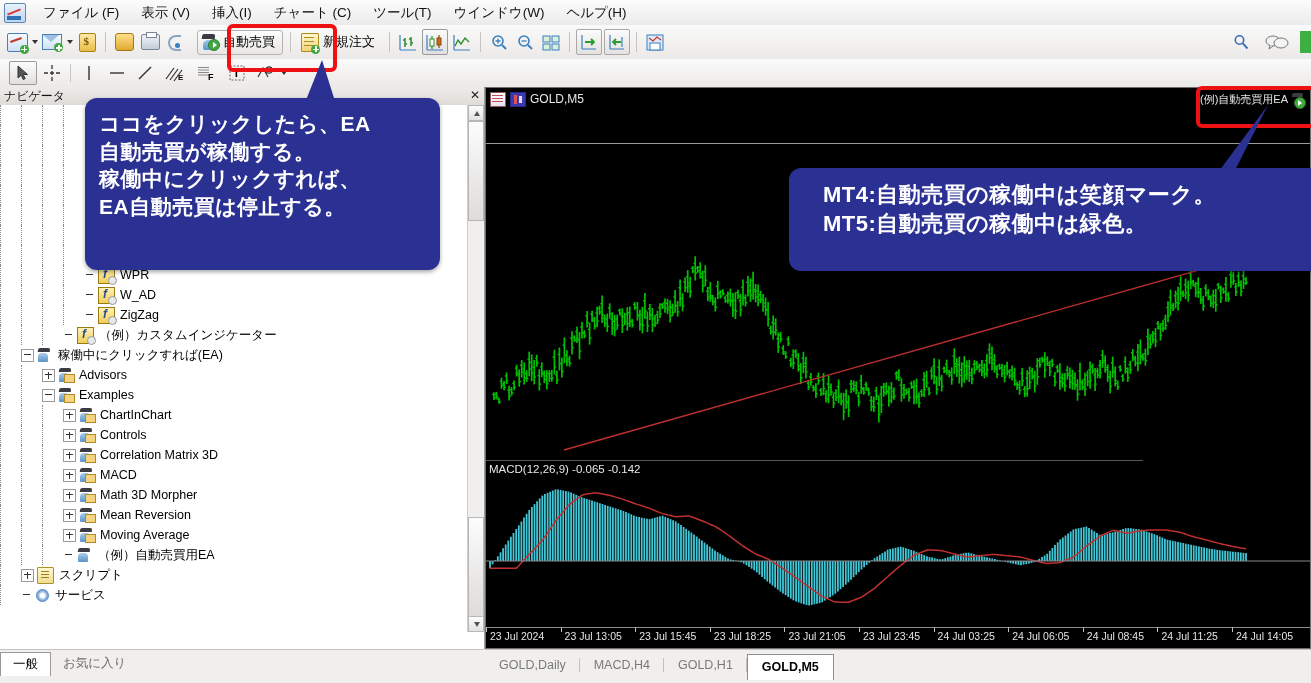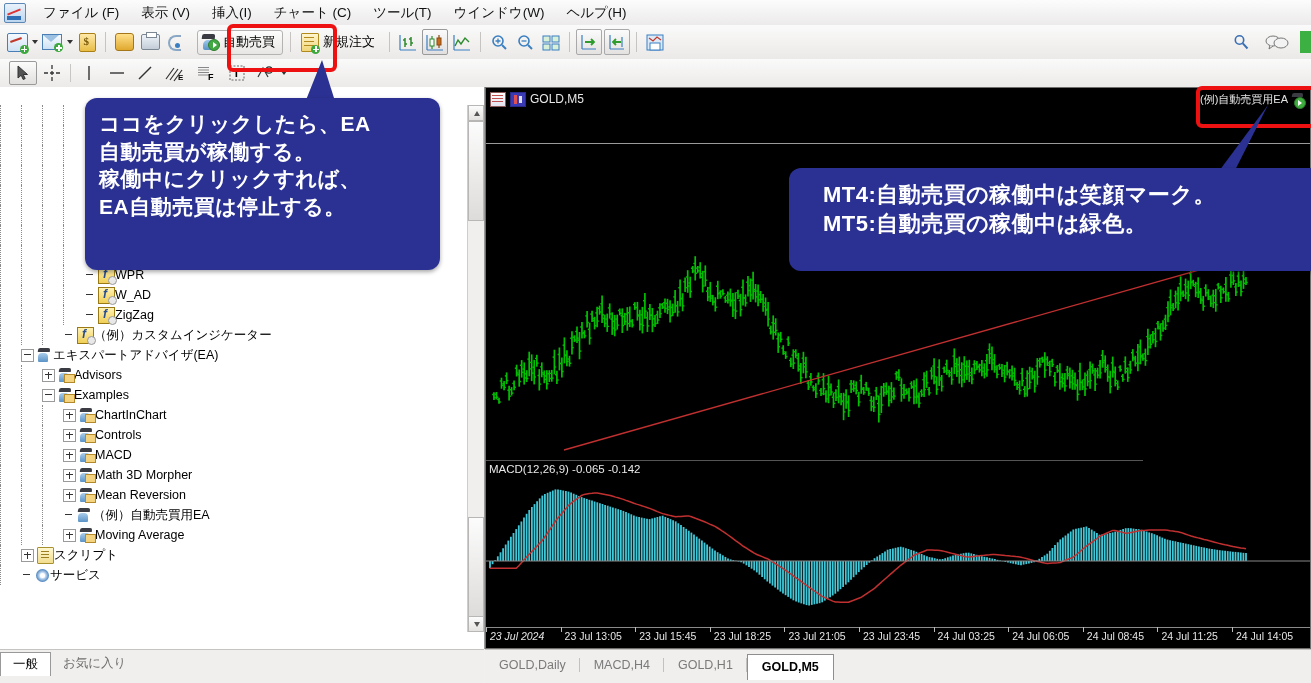--- a/index.html
+++ b/index.html
@@ -95,21 +95,21 @@
 
   
   .nav-panel{position:absolute;left:0;top:87px;width:484px;height:562px;background:#fff;
     border-right:1px solid #9b9b9b;}
   .nav-title{height:17px;background:linear-gradient(#eeece9,#dedbd7);
     font-size:12px;padding:1px 4px;color:#111;border-bottom:1px solid #c9c6c2;position:relative;}
   .nav-close{position:absolute;right:4px;top:1px;font-size:12px;color:#222;cursor:pointer;line-height:14px;}
   .nav-tree{position:absolute;left:0;top:18px;width:467px;height:527px;overflow:hidden;background:#fff;
     font-size:12.5px;}
   .trow{height:20px;display:flex;align-items:center;white-space:nowrap;position:relative;}
-  .trow span.lbl{color:#000;}
+  .trow span.lbl{padding-left:5px;color:#000;}
   .exp{width:11px;height:11px;border:1px solid #9a9a9a;background:#fff;position:relative;
     flex:0 0 11px;margin-right:3px;}
   .exp:before{content:"";position:absolute;left:2px;top:4.5px;width:7px;height:1px;background:#333;}
   .exp.plus:after{content:"";position:absolute;left:4.5px;top:2px;width:1px;height:7px;background:#333;}
   .exp.none{border:none;background:none;}
   .ind{flex:0 0 auto;}
   .dots{border-left:1px dotted #8a8a8a;height:20px;}
   .ic-fx{width:15px;height:15px;background:linear-gradient(#fff2b6,#f0cf55);border:1px solid #9a7a15;
     position:relative;flex:0 0 15px;}
   .ic-fx:after{content:"f";position:absolute;left:4px;top:-1px;font-style:italic;font-size:12px;
@@ -409,20 +409,24 @@
           <path d="M3 13 L8 4 L13 13" fill="none" stroke="#333" stroke-width="1.2"></path>
       <circle cx="14" cy="6" r="3.2" fill="none" stroke="#333" stroke-width="1.2"></circle>
         </svg>
     </div>
     <div class="tb-arrow">
         <i></i>
       </div>
   </div>
 
   <div class="nav-panel">
+    <div class="nav-title">
+      <span>ナビゲータ</span>
+      <span class="nav-close">✕</span>
+    </div>
     <div class="nav-tree" id="nav-tree">
         <div class="trow">
           <span class="ind dots" style="width:20px"></span>
           <span class="ind dots" style="width:20px"></span>
           <span class="ind dots" style="width:20px"></span>
           <span class="ind dots" style="width:20px"></span>
           <span class="exp none"></span>
           <span class="ic-fx">
             <span class="dot"></span>
           </span>
@@ -548,21 +552,21 @@
           </span>
           <span class="lbl">（例）カスタムインジケーター</span>
         </div>
         <div class="trow">
           <span class="ind dots" style="width:20px"></span>
           <span class="exp"></span>
           <span class="ic-exp">
             <span class="cap"></span>
             <span class="body"></span>
           </span>
-          <span class="lbl">エキスパートアドバイザ(EA)</span>
+          <span class="lbl">稼働中にクリックすれば(EA)</span>
         </div>
         <div class="trow">
           <span class="ind dots" style="width:20px"></span>
           <span class="ind dots" style="width:20px"></span>
           <span class="exp plus"></span>
           <span class="ic-exp">
             <span class="cap"></span>
             <span class="body"></span>
             <span class="fld"></span>
           </span>
@@ -606,68 +610,80 @@
         <div class="trow">
           <span class="ind dots" style="width:20px"></span>
           <span class="ind dots" style="width:20px"></span>
           <span class="ind dots" style="width:20px"></span>
           <span class="exp plus"></span>
           <span class="ic-exp">
             <span class="cap"></span>
             <span class="body"></span>
             <span class="fld"></span>
           </span>
-          <span class="lbl">MACD</span>
+          <span class="lbl">Correlation Matrix 3D</span>
         </div>
         <div class="trow">
           <span class="ind dots" style="width:20px"></span>
           <span class="ind dots" style="width:20px"></span>
           <span class="ind dots" style="width:20px"></span>
           <span class="exp plus"></span>
           <span class="ic-exp">
             <span class="cap"></span>
             <span class="body"></span>
             <span class="fld"></span>
           </span>
-          <span class="lbl">Math 3D Morpher</span>
+          <span class="lbl">MACD</span>
         </div>
         <div class="trow">
           <span class="ind dots" style="width:20px"></span>
           <span class="ind dots" style="width:20px"></span>
           <span class="ind dots" style="width:20px"></span>
           <span class="exp plus"></span>
           <span class="ic-exp">
             <span class="cap"></span>
             <span class="body"></span>
             <span class="fld"></span>
           </span>
-          <span class="lbl">Mean Reversion</span>
-        </div>
-        <div class="trow">
-          <span class="ind dots" style="width:20px"></span>
-          <span class="ind dots" style="width:20px"></span>
-          <span class="ind dots" style="width:20px"></span>
-          <span class="exp none"></span>
-          <span class="ic-exp">
-            <span class="cap"></span>
-            <span class="body"></span>
-          </span>
-          <span class="lbl">（例）自動売買用EA</span>
+          <span class="lbl">Math 3D Morpher</span>
         </div>
         <div class="trow">
           <span class="ind dots" style="width:20px"></span>
           <span class="ind dots" style="width:20px"></span>
           <span class="ind dots" style="width:20px"></span>
           <span class="exp plus"></span>
           <span class="ic-exp">
             <span class="cap"></span>
             <span class="body"></span>
             <span class="fld"></span>
           </span>
+          <span class="lbl">Mean Reversion</span>
+        </div>
+        <div class="trow">
+          <span class="ind dots" style="width:20px"></span>
+          <span class="ind dots" style="width:20px"></span>
+          <span class="ind dots" style="width:20px"></span>
+          <span class="exp plus"></span>
+          <span class="ic-exp">
+            <span class="cap"></span>
+            <span class="body"></span>
+            <span class="fld"></span>
+          </span>
           <span class="lbl">Moving Average</span>
+        </div>
+        <div class="trow">
+          <span class="ind dots" style="width:20px"></span>
+          <span class="ind dots" style="width:20px"></span>
+          <span class="ind dots" style="width:20px"></span>
+          <span class="exp none"></span>
+          <span class="ic-exp">
+            <span class="cap"></span>
+            <span class="body"></span>
+          </span>
+          <span class="lbl">（例）自動売買用EA</span>
         </div>
         <div class="trow">
           <span class="ind dots" style="width:20px"></span>
           <span class="exp plus"></span>
           <span class="ic-scr"></span>
           <span class="lbl">スクリプト</span>
         </div>
         <div class="trow">
           <span class="ind dots" style="width:20px"></span>
           <span class="exp none"></span>
@@ -1905,21 +1921,21 @@
           <line x1="752.2" y1="100" x2="752.2" y2="91.2" stroke="#40c8d8" stroke-width="1.8"></line>
           <line x1="754.8" y1="100" x2="754.8" y2="91.5" stroke="#40c8d8" stroke-width="1.8"></line>
           <line x1="757.4" y1="100" x2="757.4" y2="91.8" stroke="#40c8d8" stroke-width="1.8"></line>
           <line x1="760.0" y1="100" x2="760.0" y2="92.1" stroke="#40c8d8" stroke-width="1.8"></line>
           <polyline points="4.0,107.2 6.6,107.2 9.2,107.2 11.8,107.2 14.5,107.2 17.1,107.2 19.7,107.2 22.3,107.2 24.9,107.2 27.5,107.2 30.2,107.2 32.8,104.7 35.4,101.8 38.0,98.9 40.6,96.1 43.2,93.2 45.9,90.4 48.5,87.7 51.1,84.9 53.7,82.2 56.3,79.4 58.9,75.8 61.6,71.9 64.2,68.0 66.8,64.2 69.4,60.3 72.0,56.9 74.6,53.8 77.2,50.7 79.9,47.6 82.5,44.4 85.1,42.1 87.7,40.2 90.3,38.3 92.9,36.4 95.6,34.5 98.2,33.4 100.8,33.0 103.4,32.6 106.0,32.3 108.6,31.9 111.3,31.9 113.9,32.4 116.5,32.9 119.1,33.4 121.7,33.9 124.3,34.5 126.9,35.3 129.6,36.1 132.2,36.8 134.8,37.6 137.4,38.4 140.0,39.4 142.6,40.3 145.3,41.2 147.9,42.2 150.5,43.1 153.1,43.9 155.7,44.8 158.3,45.6 161.0,46.5 163.6,47.4 166.2,48.4 168.8,49.5 171.4,50.6 174.0,51.6 176.7,52.6 179.3,53.3 181.9,53.9 184.5,54.6 187.1,55.2 189.7,55.8 192.3,55.6 195.0,55.4 197.6,55.2 200.2,55.0 202.8,54.9 205.4,55.8 208.0,56.8 210.7,57.8 213.3,58.7 215.9,59.7 218.5,60.8 221.1,61.9 223.7,63.1 226.4,64.2 229.0,65.3 231.6,67.0 234.2,68.7 236.8,70.5 239.4,72.2 242.0,74.0 244.7,75.9 247.3,77.8 249.9,79.8 252.5,81.7 255.1,83.7 257.7,85.5 260.4,87.1 263.0,88.8 265.6,90.5 268.2,92.2 270.8,93.5 273.4,94.5 276.1,95.6 278.7,96.7 281.3,97.7 283.9,99.1 286.5,100.8 289.1,102.5 291.8,104.1 294.4,105.8 297.0,107.5 299.6,109.4 302.2,111.2 304.8,113.0 307.4,114.9 310.1,116.8 312.7,118.7 315.3,120.6 317.9,122.5 320.5,124.4 323.1,126.3 325.8,128.1 328.4,130.0 331.0,131.9 333.6,133.7 336.2,135.4 338.8,136.6 341.5,137.7 344.1,138.9 346.7,140.1 349.3,141.0 351.9,141.1 354.5,141.2 357.1,141.2 359.8,141.3 362.4,141.2 365.0,140.2 367.6,139.3 370.2,138.3 372.8,137.3 375.5,136.2 378.1,134.4 380.7,132.6 383.3,130.8 385.9,129.1 388.5,127.3 391.2,124.9 393.8,122.6 396.4,120.3 399.0,118.0 401.6,115.7 404.2,113.4 406.9,111.1 409.5,108.8 412.1,106.6 414.7,104.3 417.3,102.3 419.9,100.4 422.5,98.4 425.2,96.5 427.8,94.5 430.4,93.3 433.0,92.2 435.6,91.2 438.2,90.2 440.9,89.1 443.5,88.9 446.1,89.0 448.7,89.2 451.3,89.3 453.9,89.5 456.6,89.9 459.2,90.6 461.8,91.3 464.4,91.9 467.0,92.6 469.6,93.2 472.2,93.9 474.9,94.5 477.5,95.2 480.1,95.8 482.7,96.0 485.3,95.7 487.9,95.4 490.6,95.1 493.2,94.8 495.8,94.5 498.4,94.3 501.0,94.0 503.6,93.8 506.3,93.5 508.9,93.5 511.5,93.7 514.1,94.0 516.7,94.3 519.3,94.6 522.0,94.8 524.6,95.1 527.2,95.3 529.8,95.6 532.4,95.8 535.0,96.2 537.6,96.9 540.3,97.6 542.9,98.3 545.5,99.0 548.1,99.7 550.7,100.3 553.3,100.8 556.0,101.4 558.6,102.0 561.2,102.5 563.8,102.3 566.4,102.1 569.0,101.9 571.7,101.7 574.3,101.4 576.9,100.4 579.5,99.3 582.1,98.2 584.7,97.2 587.3,96.1 590.0,94.0 592.6,91.8 595.2,89.5 597.8,87.3 600.4,85.1 603.0,83.2 605.7,81.3 608.3,79.4 610.9,77.5 613.5,75.5 616.1,74.2 618.7,73.0 621.4,71.8 624.0,70.6 626.6,69.4 629.2,69.5 631.8,70.2 634.4,70.9 637.1,71.6 639.7,72.2 642.3,72.1 644.9,71.5 647.5,71.0 650.1,70.4 652.7,69.8 655.4,69.5 658.0,69.4 660.6,69.2 663.2,69.1 665.8,69.0 668.4,68.9 671.1,69.0 673.7,69.0 676.3,69.1 678.9,69.1 681.5,69.3 684.1,69.7 686.8,70.0 689.4,70.4 692.0,70.8 694.6,71.4 697.2,72.3 699.8,73.2 702.4,74.1 705.1,75.0 707.7,75.8 710.3,76.4 712.9,77.1 715.5,77.7 718.1,78.4 720.8,79.0 723.4,79.8 726.0,80.5 728.6,81.2 731.2,81.9 733.8,82.6 736.5,83.2 739.1,83.8 741.7,84.3 744.3,84.9 746.9,85.5 749.5,85.9 752.2,86.4 754.8,86.9 757.4,87.3 760.0,87.8" fill="none" stroke="#c03030" stroke-width="1.5"></polyline>
           <line x1="0" y1="100" x2="826" y2="100" stroke="#888" stroke-width="1"></line>
         </svg>
     </div>
 
     <div class="xaxis" id="xaxis">
-        <span class="xtick" style="left: 4px; font-style: italic;">23 Jul 2024</span>
+        <span class="xtick" style="left: 4px;">23 Jul 2024</span>
         <span class="xtick" style="left: 78.6px;">23 Jul 13:05</span>
         <span class="xtick" style="left: 153.2px;">23 Jul 15:45</span>
         <span class="xtick" style="left: 227.8px;">23 Jul 18:25</span>
         <span class="xtick" style="left: 302.4px;">23 Jul 21:05</span>
         <span class="xtick" style="left: 377px;">23 Jul 23:45</span>
         <span class="xtick" style="left: 451.6px;">24 Jul 03:25</span>
         <span class="xtick" style="left: 526.2px;">24 Jul 06:05</span>
         <span class="xtick" style="left: 600.8px;">24 Jul 08:45</span>
         <span class="xtick" style="left: 675.4px;">24 Jul 11:25</span>
         <span class="xtick" style="left: 750px;">24 Jul 14:05</span>

